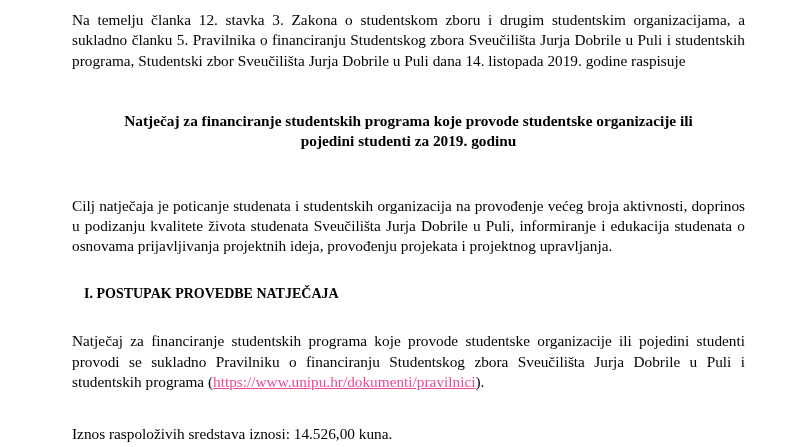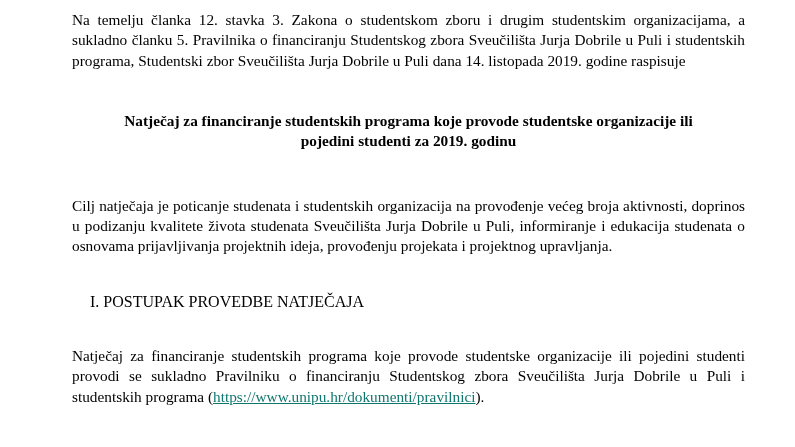--- a/index.html
+++ b/index.html
@@ -33,28 +33,28 @@
   .title {
     font-weight: bold;
     text-align: center;
     font-size: 15.3px;
     line-height: 1.33;
     margin: 24px 36px 0 36px;
   }
   .gap-lg { height: 44px; }
   .gap-md { height: 16px; }
   .heading {
-    font-weight: normal;
-    font-size: 16px;
+    font-weight: bold;
+    font-size: 14px;
     line-height: 1.33;
-    margin: 18px;
+    margin: 12px;
     text-align: left;
   }
   a.doc-link {
-    color: #0f766e;
+    color: #ec4899;
     text-decoration: underline;
   }
 </style>
 </head>
 <body>
 
 <div class="page">
 
   <p class="para intro">Na temelju članka 12. stavka 3. Zakona o studentskom zboru i drugim studentskim organizacijama, a sukladno članku 5. Pravilnika o financiranju Studentskog zbora Sveučilišta Jurja Dobrile u Puli i studentskih programa, Studentski zbor Sveučilišta Jurja Dobrile u Puli dana 14. listopada 2019. godine raspisuje</p>
 
@@ -72,14 +72,15 @@
 
   <div class="gap-md"></div>
 
   <p class="para"><span>Natječaj za financiranje studentskih programa koje provode studentske organizacije ili pojedini studenti provodi se sukladno Pravilniku o financiranju Studentskog zbora Sveučilišta Jurja Dobrile u Puli i studentskih programa (</span><a class="doc-link" href="#">https://www.unipu.hr/dokumenti/pravilnici</a><span>).</span></p>
 
   <div class="gap-md"></div>
 
 
   <div class="gap-md"></div>
 
+  <p class="para">Iznos raspoloživih sredstava iznosi: 14.526,00 kuna.</p>
 
 </div>
 
 </body></html>

